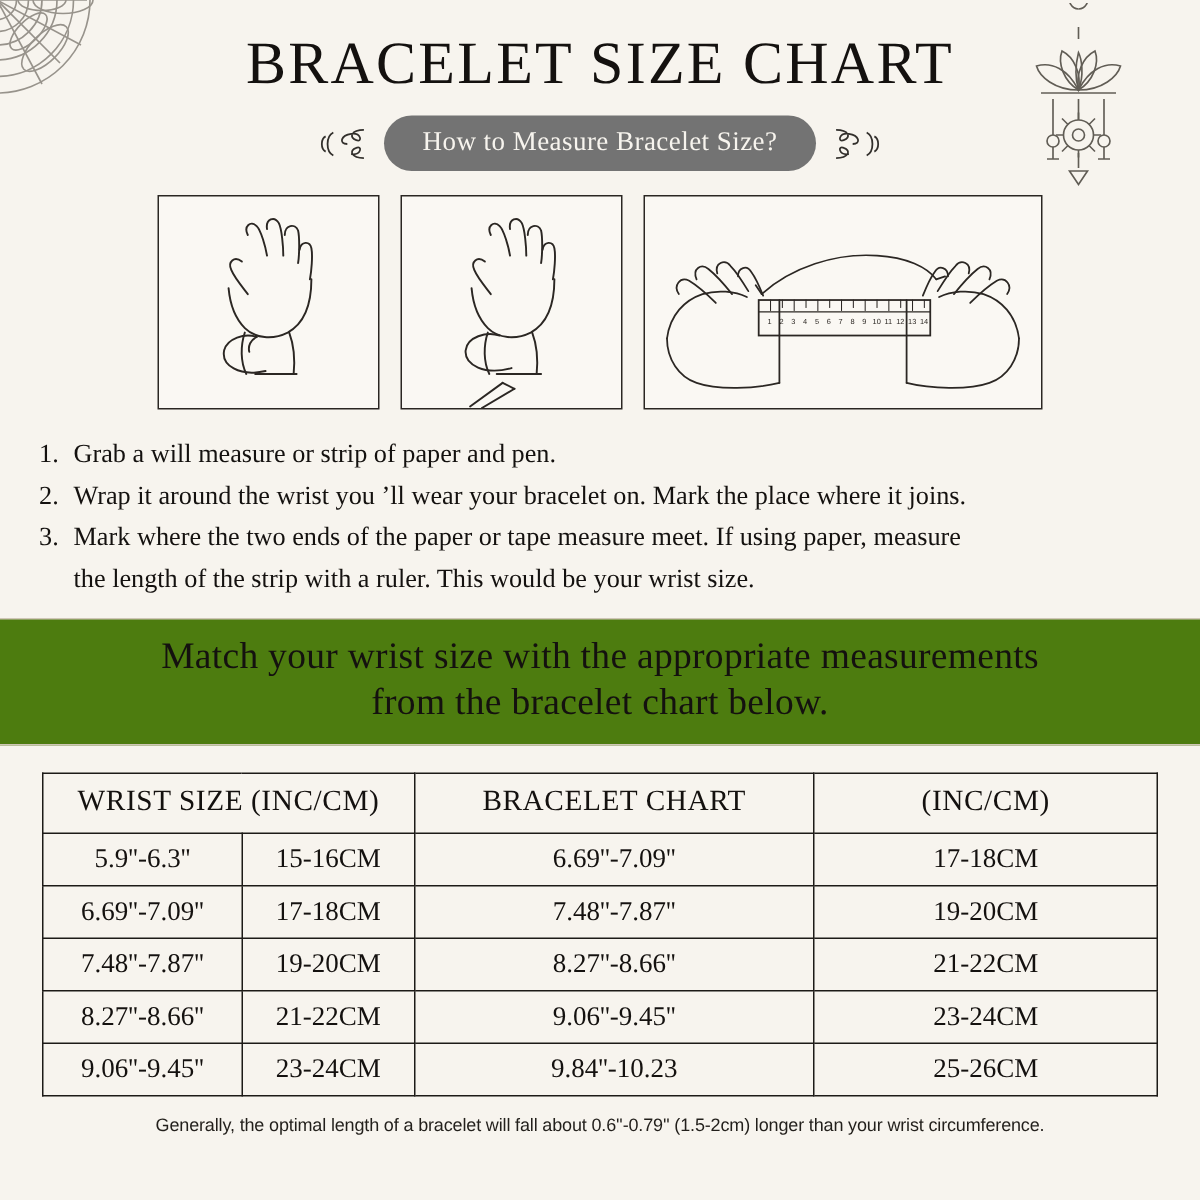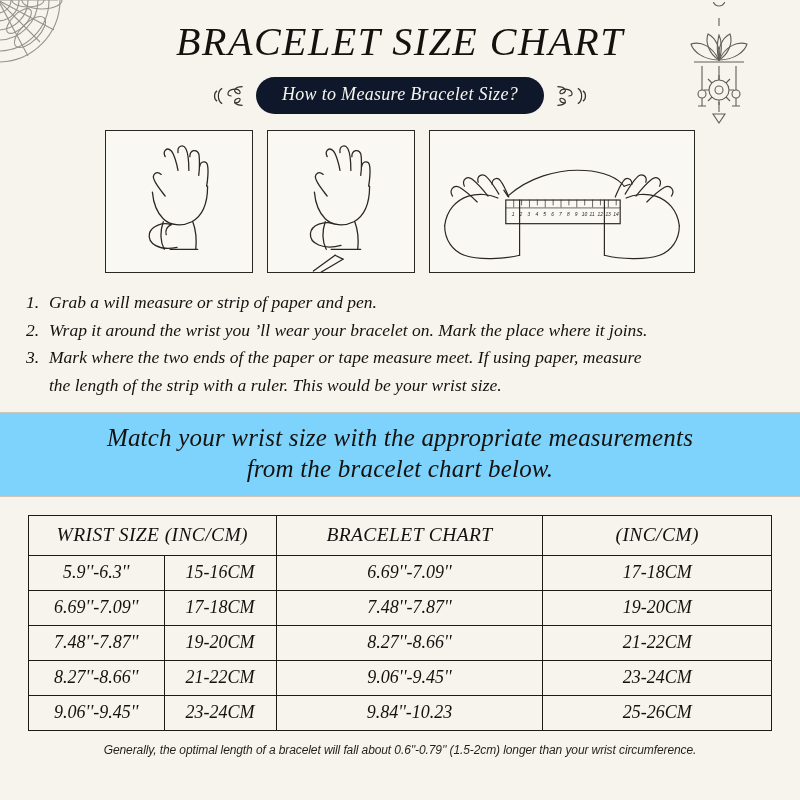--- a/index.html
+++ b/index.html
@@ -13,21 +13,20 @@
     font-family: "Liberation Serif", serif;
     color: #14110f;
     overflow: hidden;
     position: relative;
   }
   .page {
     position: relative;
     width: 800px;
     height: 590px;
     box-sizing: border-box;
-    font-style: italic;
   }
 
   
   .mandala {
     position: absolute;
     left: -42px;
     top: -40px;
     width: 150px;
     height: 150px;
     opacity: 0.55;
@@ -60,21 +59,21 @@
     justify-content: center;
     margin-top: 12px;
     gap: 10px;
   }
   .flourish {
     width: 34px;
     height: 28px;
     opacity: 0.9;
   }
   .pill {
-    background: #0f172a;
+    background: #737373;
     color: #f7f4ee;
     border-radius: 20px;
     padding: 7px 26px 9px 26px;
     font-size: 18px;
     letter-spacing: 0.3px;
     font-family: "Liberation Serif", serif;
     white-space: nowrap;
   }
 
   
@@ -103,21 +102,21 @@
     gap: 6px;
     margin-bottom: 1px;
   }
   .step-num { width: 17px; flex: 0 0 17px; text-align: left; }
   .step-text { flex: 1; }
   .step-cont { margin-left: 23px; }
 
   
   .band {
     margin-top: 14px;
-    background: #7dd3fc;
+    background: #4d7c0f;
     border-top: 1px solid #cfc6b6;
     border-bottom: 1px solid #cfc6b6;
     padding: 10px 20px 12px 20px;
     text-align: center;
   }
   .band-line {
     font-size: 25px;
     line-height: 1.22;
     letter-spacing: 0.2px;
   }

